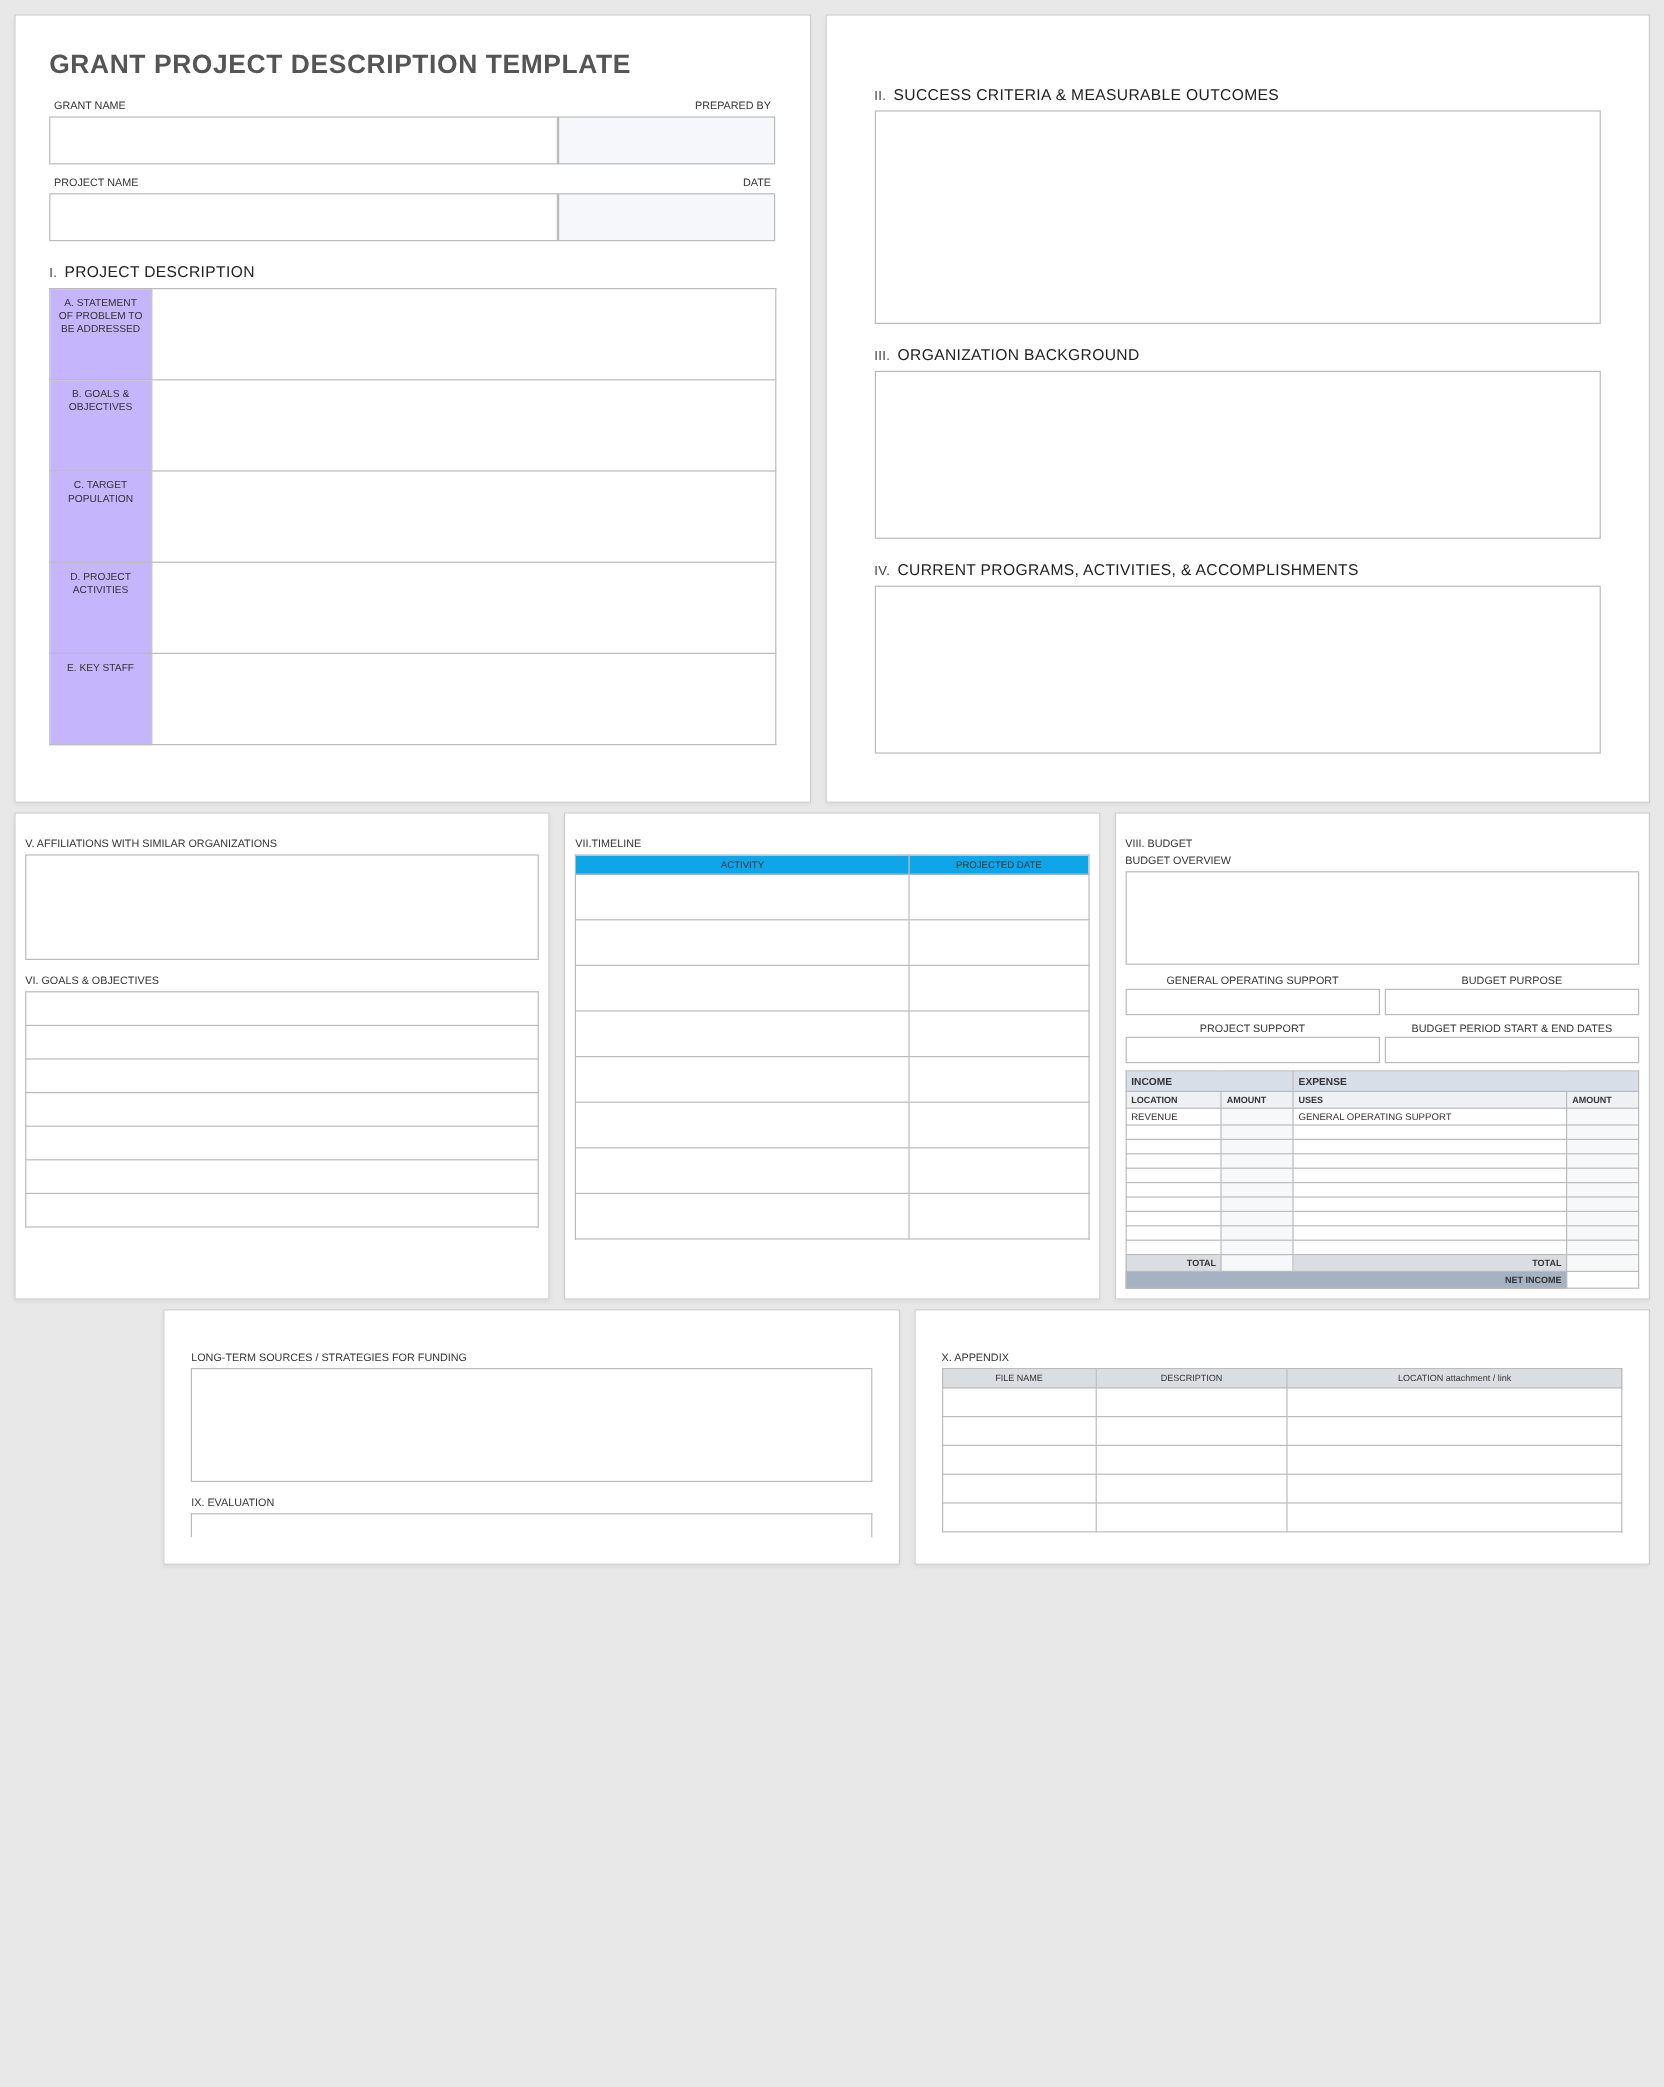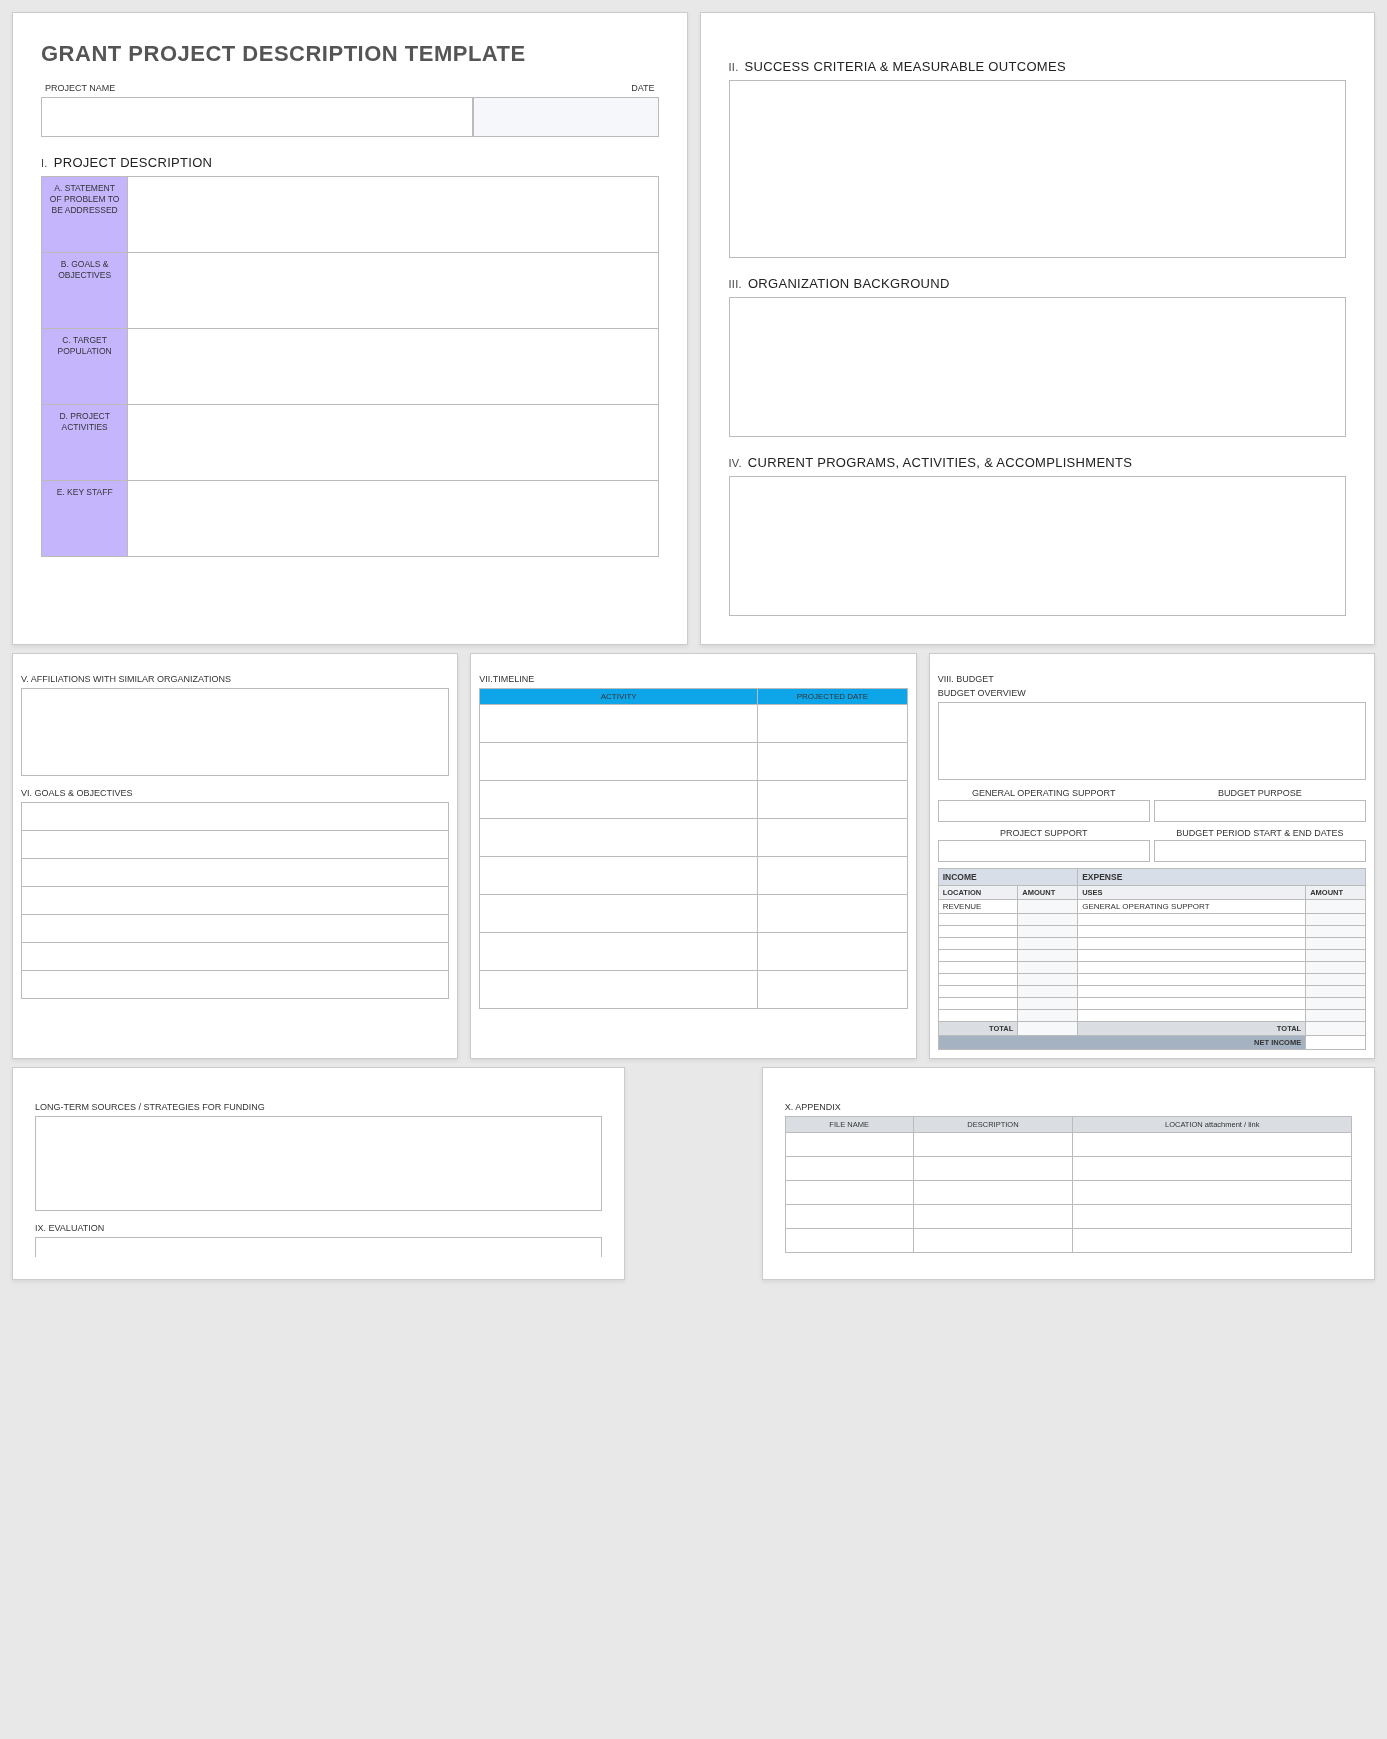--- a/index.html
+++ b/index.html
@@ -1,20 +1,20 @@
 <!DOCTYPE html>
 <html><head>
 <meta charset="utf-8">
 <style>
 *{box-sizing:border-box;margin:0;padding:0}
 body{background:#e8e8e8;font-family:Arial,Helvetica,sans-serif;color:#333;padding:12px}
 .row{display:flex;gap:12px;margin-bottom:8px}
 .panel{background:#fff;border:1px solid #ccc;box-shadow:0 2px 4px rgba(0,0,0,0.08)}
 .p1{flex:1;padding:28px}
-.p2{flex:1;padding:28px}
+.p2{flex:1;padding:40px}
 .p3{flex:1;padding:8px}
 h1{font-size:22px;font-weight:bold;color:#555;letter-spacing:0.5px;margin-bottom:14px}
 .infogrid{display:flex;gap:0;margin-bottom:8px}
 .ic-lg{flex:0 0 70%}
 .ic-sm{flex:0 0 30%}
 .infolabel{font-size:9px;color:#333;padding:2px 4px}
 .infobox{height:40px;border:1px solid #bbb;margin-top:2px}
 .infobox.sm{background:#f5f7fa}
 .section-h{font-size:13px;color:#222;margin:18px 0 6px;letter-spacing:0.3px}
 .section-h .rn{font-size:11px;color:#444;margin-right:6px}
@@ -40,29 +40,39 @@
 .bud-table th{background:#d8dee8;text-align:left;padding:3px 4px;font-size:8.5px}
 .bud-table .sh{background:#eef0f3;font-size:7.5px;font-weight:bold}
 .bud-table td{height:12px;padding:2px 4px}
 .bud-table .amt{width:14%}
 .bud-table .alt{background:#f6f8fa}
 .bud-table .tot{background:#dadee3;text-align:right;font-weight:bold;font-size:7.5px}
 .bud-table .net{background:#a5b2c2;text-align:right;font-weight:bold;font-size:7.5px}
 .apx-table th{background:#dadee3;font-weight:normal;text-align:center;padding:3px;font-size:7.5px}
 .apx-table td{height:24px}
 .row2 .panel{min-height:400px}
-.row3{justify-content:space-between}
+.row3{justify-content:flex-end}
 .row3 .panel{width:45%;padding:22px}
 </style>
 </head>
 <body>
 
 <div class="row">
   <div class="panel p1">
     <h1>GRANT PROJECT DESCRIPTION TEMPLATE</h1>
+    <div class="infogrid">
+      <div class="ic-lg">
+        <div class="infolabel">GRANT NAME</div>
+        <div class="infobox"></div>
+      </div>
+      <div class="ic-sm">
+        <div class="infolabel" style="text-align:right">PREPARED BY</div>
+        <div class="infobox sm"></div>
+      </div>
+    </div>
     <div class="infogrid">
       <div class="ic-lg">
         <div class="infolabel">PROJECT NAME</div>
         <div class="infobox"></div>
       </div>
       <div class="ic-sm">
         <div class="infolabel" style="text-align:right">DATE</div>
         <div class="infobox sm"></div>
       </div>
     </div>

